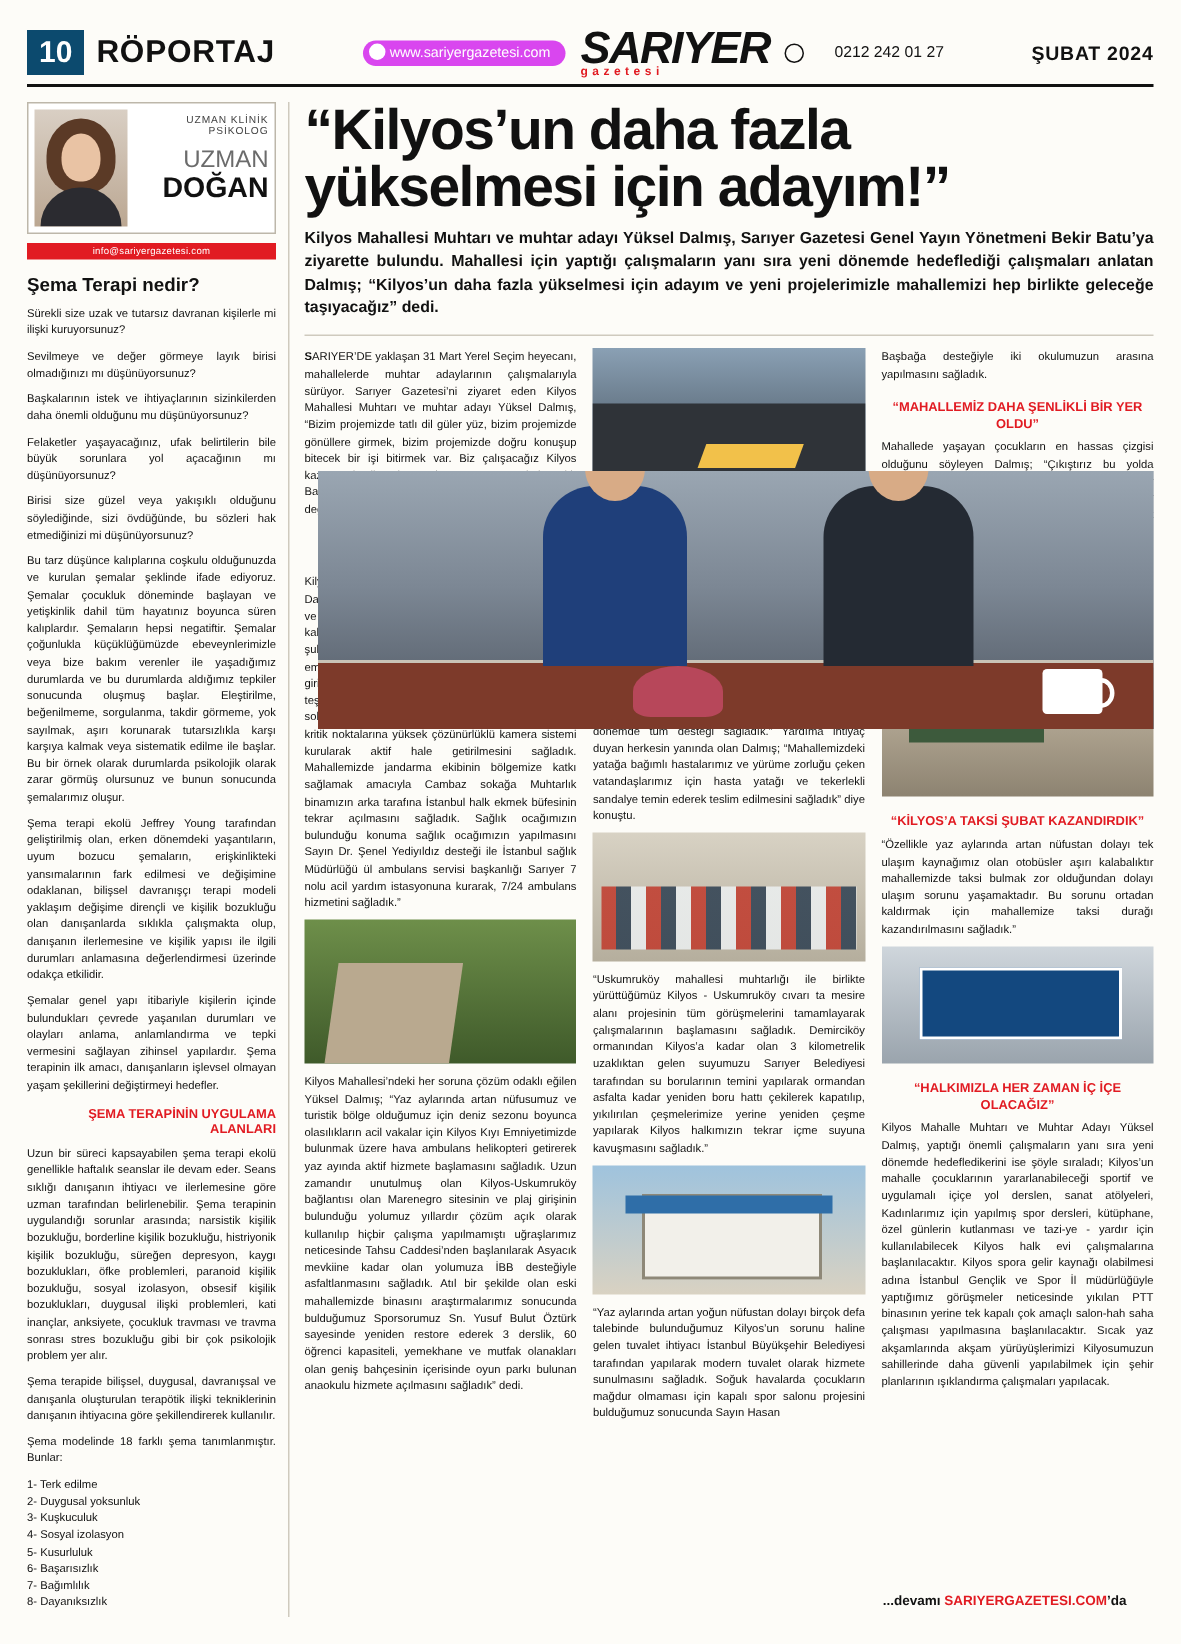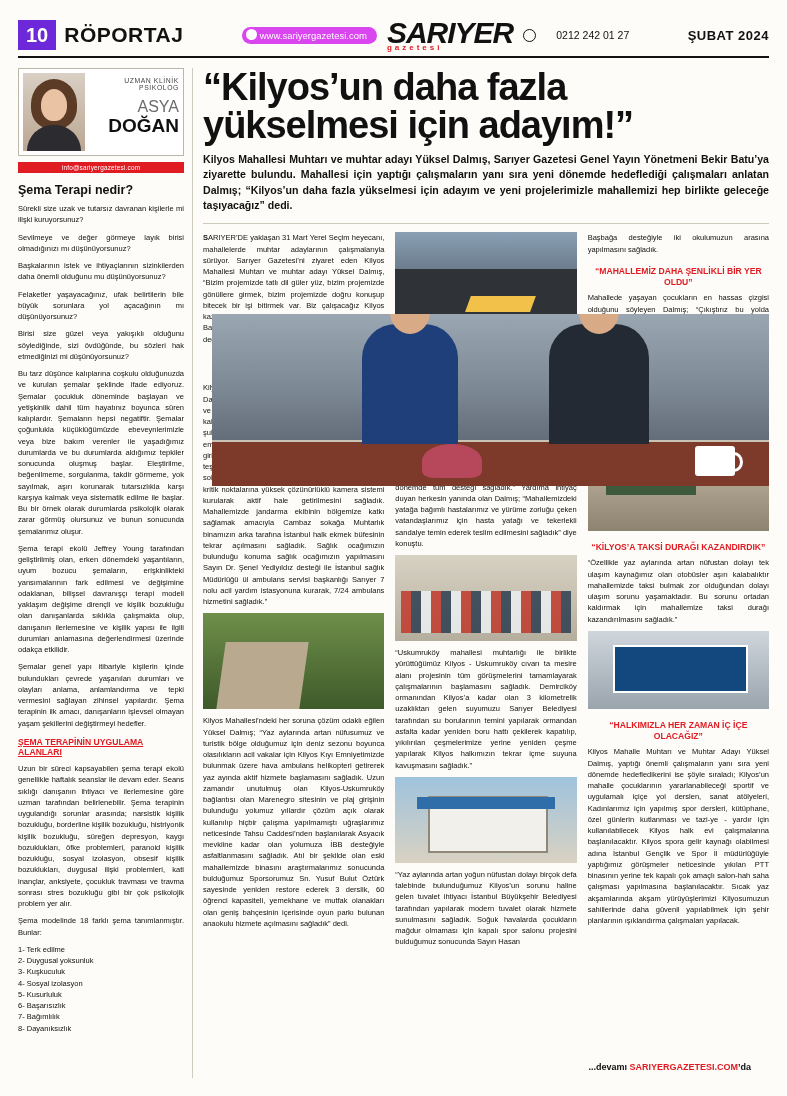--- a/index.html
+++ b/index.html
@@ -7,21 +7,21 @@
     width:787px;height:1096px;
     background:#fdfcf8;
     font-family:"Liberation Sans",sans-serif;
     color:#111;
     overflow:hidden;
   }
   .page{position:relative;width:787px;height:1096px;box-sizing:border-box;padding:0 18px;}
 
   
   .masthead{display:flex;align-items:center;height:42px;border-bottom:2px solid #111;margin-top:14px;}
-  .pageno{background:#6d28d9;color:#fff;font-weight:bold;font-size:20px;padding:2px 8px;margin-right:8px;line-height:26px;}
+  .pageno{background:#0c4a6e;color:#fff;font-weight:bold;font-size:20px;padding:2px 8px;margin-right:8px;line-height:26px;}
   .section-title{font-size:21px;font-weight:bold;letter-spacing:.5px;}
   .mast-center{flex:1;display:flex;align-items:center;justify-content:center;gap:10px;}
   .web-pill{background:#d946ef;color:#fff;font-size:9.5px;border-radius:10px;padding:3px 10px 3px 18px;position:relative;white-space:nowrap;}
   .web-pill .globe{position:absolute;left:4px;top:2px;width:11px;height:11px;border-radius:50%;background:#fff;}
   .logo{font-size:30px;font-weight:bold;font-style:italic;letter-spacing:-1px;color:#111;line-height:1;}
   .logo .sub{display:block;font-size:8px;font-style:normal;letter-spacing:3px;text-align:left;color:#e11b22;font-weight:bold;margin-top:-4px;}
   .phone{font-size:10.5px;color:#111;display:flex;align-items:center;gap:20px;}
   .phone .ic{width:11px;height:11px;border-radius:50%;border:1.2px solid #111;display:inline-block;}
   .date{font-size:13px;font-weight:bold;letter-spacing:.5px;}
 
@@ -37,21 +37,21 @@
   .portrait .face{position:absolute;left:18px;top:16px;width:26px;height:32px;background:#e9c3a4;border-radius:50% 50% 45% 45%;}
   .portrait .body{position:absolute;left:4px;bottom:0;width:54px;height:26px;background:#2b2b30;border-radius:26px 26px 0 0;}
   .colmeta{flex:1;text-align:right;}
   .colmeta .role{font-size:6.8px;letter-spacing:.6px;color:#444;margin-top:4px;}
   .colmeta .fname{font-size:16px;color:#6b6b6b;line-height:1.05;margin-top:8px;font-weight:500;}
   .colmeta .lname{font-size:19px;font-weight:bold;color:#111;line-height:1;}
   .mailbar{background:#e11b22;color:#fff;font-size:6.4px;text-align:center;padding:2px 0;margin-top:6px;letter-spacing:.2px;}
 
   .col-headline{font-size:12.5px;font-weight:bold;margin:10px 0 6px;}
   .leftp{font-size:7.5px;line-height:1.5;text-align:justify;margin:0 0 6px;hyphens:auto;}
-  .sub-head{font-size:8.6px;font-weight:bold;color:#e11b22;text-align:left;line-height:1.25;margin:8px 0 5px;text-decoration:underline;}
+  .sub-head{font-size:8.6px;font-weight:bold;color:#e11b22;text-align:right;line-height:1.25;margin:8px 0 5px;}
   .list-item{font-size:7.5px;line-height:1.5;}
 
   
   .head-main{font-size:38px;font-weight:bold;line-height:1.0;letter-spacing:-1px;margin:0 0 8px;}
   .deck{font-size:10.6px;font-weight:bold;line-height:1.45;text-align:justify;margin:0 0 10px;}
   .rule{height:1px;background:#cfcabe;margin:6px 0 8px;}
 
   .cols3{column-count:3;column-gap:11px;column-rule:0;}
   .rp{font-size:7.5px;line-height:1.5;text-align:justify;margin:0 0 6px;hyphens:auto;}
   .rp.lead::first-letter{font-weight:bold;}
@@ -121,40 +121,41 @@
     <div class="left-col">
 
       <div class="colbox">
         <div class="portrait">
           <div class="hair"></div>
           <div class="face"></div>
           <div class="body"></div>
         </div>
         <div class="colmeta">
           <div class="role">UZMAN KLİNİK PSİKOLOG</div>
-          <div class="fname">ASYA</div>
+          <div class="fname">UZMAN</div>
           <div class="lname">DOĞAN</div>
         </div>
       </div>
       <div class="mailbar">info@sariyergazetesi.com</div>
 
       <div class="col-headline">Şema Terapi nedir?</div>
 
       <p class="leftp">Sürekli size uzak ve tutarsız davranan kişilerle mi ilişki kuruyorsunuz?</p>
       <p class="leftp">Sevilmeye ve değer görmeye layık birisi olmadığınızı mı düşünüyorsunuz?</p>
       <p class="leftp">Başkalarının istek ve ihtiyaçlarının sizinkilerden daha önemli olduğunu mu düşünüyorsunuz?</p>
       <p class="leftp">Felaketler yaşayacağınız, ufak belirtilerin bile büyük sorunlara yol açacağının mı düşünüyorsunuz?</p>
       <p class="leftp">Birisi size güzel veya yakışıklı olduğunu söylediğinde, sizi övdüğünde, bu sözleri hak etmediğinizi mi düşünüyorsunuz?</p>
       <p class="leftp">Bu tarz düşünce kalıplarına coşkulu olduğunuzda ve kurulan şemalar şeklinde ifade ediyoruz. Şemalar çocukluk döneminde başlayan ve yetişkinlik dahil tüm hayatınız boyunca süren kalıplardır. Şemaların hepsi negatiftir. Şemalar çoğunlukla küçüklüğümüzde ebeveynlerimizle veya bize bakım verenler ile yaşadığımız durumlarda ve bu durumlarda aldığımız tepkiler sonucunda oluşmuş başlar. Eleştirilme, beğenilmeme, sorgulanma, takdir görmeme, yok sayılmak, aşırı korunarak tutarsızlıkla karşı karşıya kalmak veya sistematik edilme ile başlar. Bu bir örnek olarak durumlarda psikolojik olarak zarar görmüş olursunuz ve bunun sonucunda şemalarımız oluşur.</p>
       <p class="leftp">Şema terapi ekolü Jeffrey Young tarafından geliştirilmiş olan, erken dönemdeki yaşantıların, uyum bozucu şemaların, erişkinlikteki yansımalarının fark edilmesi ve değişimine odaklanan, bilişsel davranışçı terapi modeli yaklaşım değişime dirençli ve kişilik bozukluğu olan danışanlarda sıklıkla çalışmakta olup, danışanın ilerlemesine ve kişilik yapısı ile ilgili durumları anlamasına değerlendirmesi üzerinde odakça etkilidir.</p>
       <p class="leftp">Şemalar genel yapı itibariyle kişilerin içinde bulundukları çevrede yaşanılan durumları ve olayları anlama, anlamlandırma ve tepki vermesini sağlayan zihinsel yapılardır. Şema terapinin ilk amacı, danışanların işlevsel olmayan yaşam şekillerini değiştirmeyi hedefler.</p>
 
       <div class="sub-head">ŞEMA TERAPİNİN UYGULAMA ALANLARI</div>
 
       <p class="leftp">Uzun bir süreci kapsayabilen şema terapi ekolü genellikle haftalık seanslar ile devam eder. Seans sıklığı danışanın ihtiyacı ve ilerlemesine göre uzman tarafından belirlenebilir. Şema terapinin uygulandığı sorunlar arasında; narsistik kişilik bozukluğu, borderline kişilik bozukluğu, histriyonik kişilik bozukluğu, süreğen depresyon, kaygı bozuklukları, öfke problemleri, paranoid kişilik bozukluğu, sosyal izolasyon, obsesif kişilik bozuklukları, duygusal ilişki problemleri, kati inançlar, anksiyete, çocukluk travması ve travma sonrası stres bozukluğu gibi bir çok psikolojik problem yer alır.</p>
+      <p class="leftp">Şema terapide bilişsel, duygusal, davranışsal ve danışanla oluşturulan terapötik ilişki tekniklerinin danışanın ihtiyacına göre şekillendirerek kullanılır.</p>
       <p class="leftp">Şema modelinde 18 farklı şema tanımlanmıştır. Bunlar:</p>
 
       <div class="list-item">1- Terk edilme</div>
       <div class="list-item">2- Duygusal yoksunluk</div>
       <div class="list-item">3- Kuşkuculuk</div>
       <div class="list-item">4- Sosyal izolasyon</div>
       <div class="list-item">5- Kusurluluk</div>
       <div class="list-item">6- Başarısızlık</div>
       <div class="list-item">7- Bağımlılık</div>
       <div class="list-item">8- Dayanıksızlık</div>
@@ -201,21 +202,21 @@
         <p class="rp">“Yaz aylarında artan yoğun nüfustan dolayı birçok defa talebinde bulunduğumuz Kilyos’un sorunu haline gelen tuvalet ihtiyacı İstanbul Büyükşehir Belediyesi tarafından yapılarak modern tuvalet olarak hizmete sunulmasını sağladık. Soğuk havalarda çocukların mağdur olmaması için kapalı spor salonu projesini bulduğumuz sonucunda Sayın Hasan</p>
 
         <p class="rp">Başbağa desteğiyle iki okulumuzun arasına yapılmasını sağladık.</p>
         <div class="rh">“MAHALLEMİZ DAHA ŞENLİKLİ BİR YER OLDU”</div>
         <p class="rp">Mahallede yaşayan çocukların en hassas çizgisi olduğunu söyleyen Dalmış; “Çıkıştırız bu yolda çocuklarımız için çeşitli etkinlikler, tiyatrolar, şenlikler düzenleyerek Kilyos Mahallemizin daha şenlikli bir yer olmasını sağladık. İhtiyaç sahibi ailelerimizi tespit ederek gıda kolisi, giyim, maddi yardım ve alışveriş kartı destekleri sağladık. Bunlarla sınırlı kalmayıp halkımızla birlik beraberlik sağlayarak düğal aletlerden etkilenen şehirlerimiz için birlikte yardım kolileri hazırlayarak bölgelere teslimini sağladık. Kızılay ile kordineli bir şekilde her sene Kızılay çadırı kurulmasını sağlayıp meydanımızda kan ve ilik bağışı organizasyonları yaptık” ifadelerine yer verdi.</p>
 
         <div class="photo ph-teach">
             <div class="board"></div>
           </div>
 
-        <div class="rh">“KİLYOS’A TAKSİ DURAĞI KAZANDIRDIK”</div>
+        <div class="rh">“KİLYOS’A TAKSİ ŞUBAT KAZANDIRDIK”</div>
         <p class="rp">“Özellikle yaz aylarında artan nüfustan dolayı tek ulaşım kaynağımız olan otobüsler aşırı kalabalıktır mahallemizde taksi bulmak zor olduğundan dolayı ulaşım sorunu yaşamaktadır. Bu sorunu ortadan kaldırmak için mahallemize taksi durağı kazandırılmasını sağladık.”</p>
 
         <div class="photo ph-plaque">
             <div class="sign"></div>
           </div>
 
         <div class="rh">“HALKIMIZLA HER ZAMAN İÇ İÇE OLACAĞIZ”</div>
         <p class="rp">Kilyos Mahalle Muhtarı ve Muhtar Adayı Yüksel Dalmış, yaptığı önemli çalışmaların yanı sıra yeni dönemde hedefledikerini ise şöyle sıraladı; Kilyos’un mahalle çocuklarının yararlanabileceği sportif ve uygulamalı içiçe yol derslen, sanat atölyeleri, Kadınlarımız için yapılmış spor dersleri, kütüphane, özel günlerin kutlanması ve tazi-ye - yardır için kullanılabilecek Kilyos halk evi çalışmalarına başlanılacaktır. Kilyos spora gelir kaynağı olabilmesi adına İstanbul Gençlik ve Spor İl müdürlüğüyle yaptığımız görüşmeler neticesinde yıkılan PTT binasının yerine tek kapalı çok amaçlı salon-hah saha çalışması yapılmasına başlanılacaktır. Sıcak yaz akşamlarında akşam yürüyüşlerimizi Kilyosumuzun sahillerinde daha güvenli yapılabilmek için şehir planlarının ışıklandırma çalışmaları yapılacak.</p>
       </div>
 

